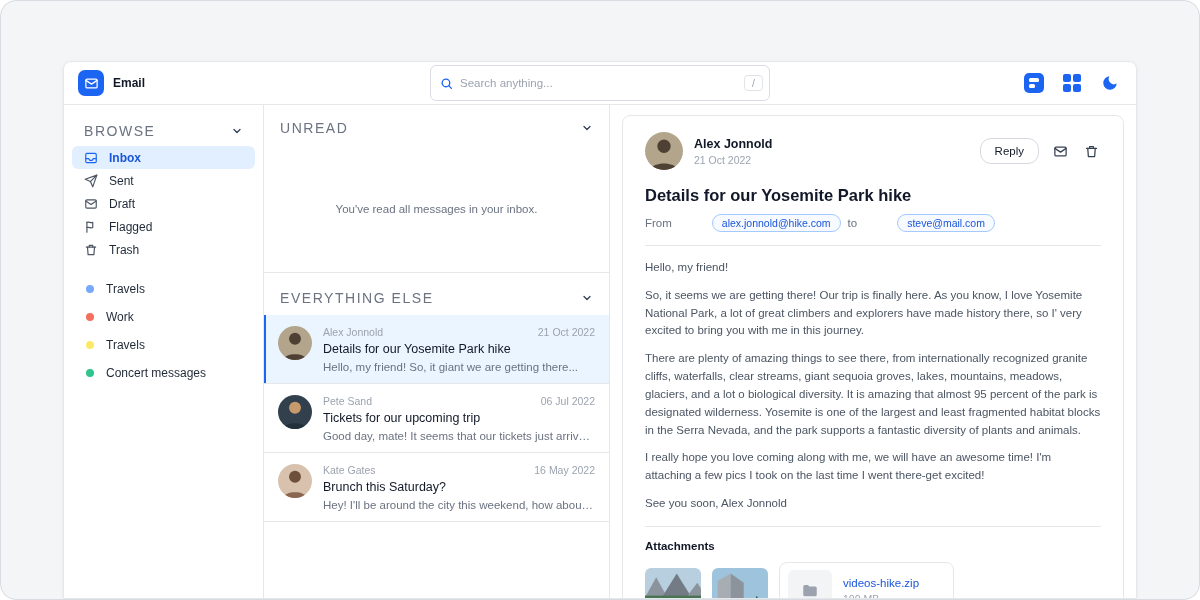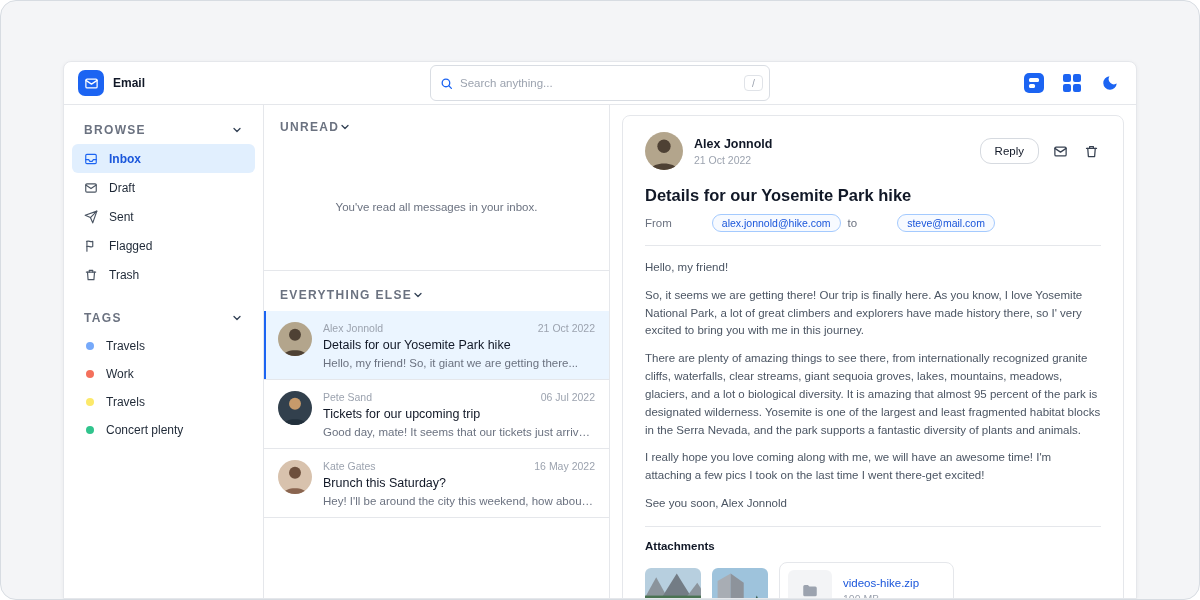--- a/index.html
+++ b/index.html
@@ -21,34 +21,34 @@
   .kbd { font-size:10.5px; color:#9ca3af; border:1px solid #e0e3e8; border-radius:4px; padding:1px 7px; }
   .top-actions { margin-left:auto; display:flex; align-items:center; gap:14px; }
   .top-actions button { width:24px; height:24px; border:none; background:transparent; cursor:pointer; display:flex; align-items:center; justify-content:center; }
 
   
   .columns { flex:1; display:flex; min-height:0; }
 
   
   .sidebar { width:200px; flex:0 0 200px; border-right:1px solid #e5e7eb; padding:10px 8px; }
   .section-head { display:flex; align-items:center; justify-content:space-between; padding:8px 12px 7px; }
-  .section-title { font-size:12px; font-weight:700; letter-spacing:.11em; color:#6b7280; }
+  .section-title { font-size:14px; font-weight:400; letter-spacing:.11em; color:#6b7280; }
   .chev { width:12px; height:12px; stroke:#334155; cursor:pointer; }
-  .nav-item { display:flex; align-items:center; gap:11px; height:29px; padding:0 12px; border-radius:6px; font-size:12px; color:#1f2937; cursor:pointer; }
+  .nav-item { display:flex; align-items:center; gap:11px; height:23px; padding:0 12px; border-radius:6px; font-size:12px; color:#1f2937; cursor:pointer; }
   .nav-item .nav-icon { width:14px; height:14px; display:flex; }
   .nav-item svg { width:14px; height:14px; stroke:#4b5563; }
   .nav-item.active { background:#e1effe; color:#1a56db; font-weight:700; }
   .nav-item.active svg { stroke:#1c64f2; }
   .tags-block { margin-top:14px; }
   .tag-item { display:flex; align-items:center; gap:12px; height:28px; padding:0 14px; font-size:12px; color:#1f2937; cursor:pointer; }
   .dot { width:8px; height:8px; border-radius:50%; flex:0 0 auto; }
 
   
   .list-col { width:346px; flex:0 0 346px; border-right:1px solid #e5e7eb; display:flex; flex-direction:column; }
-  .list-head { display:flex; align-items:center; justify-content:flex-start; padding:15px 16px 9px; }
+  .list-head { display:flex; align-items:center; justify-content:space-between; padding:15px 16px 9px; }
   .unread-empty { height:128px; display:flex; align-items:center; justify-content:center; text-align:center; color:#6b7280; font-size:11.5px; padding:0 30px; border-bottom:1px solid #e5e7eb; }
   .list-head.second { padding-top:17px; }
   .mail-item { display:flex; gap:11px; padding:11px 14px 10px; border-bottom:1px solid #e5e7eb; cursor:pointer; }
   .mail-item.selected { background:#ebf5ff; box-shadow:inset 2px 0 0 #1c64f2; }
   .avatar { width:34px; height:34px; border-radius:50%; overflow:hidden; flex:0 0 auto; }
   .avatar svg { width:100%; height:100%; display:block; }
   .avatar.lg { width:38px; height:38px; }
   .mail-meta { flex:1; min-width:0; }
   .mail-top { display:flex; justify-content:space-between; align-items:baseline; }
   .mail-sender { font-size:10.5px; color:#9ca3af; }
@@ -147,34 +147,34 @@
                 <svg viewBox="0 0 24 24" fill="none" stroke-width="2" stroke-linecap="round" stroke-linejoin="round">
                   <rect x="3" y="4" width="18" height="16" rx="2"></rect>
                   <path d="M3 13h5l2 3h4l2-3h5"></path>
                 </svg>
               </span>
             <span>Inbox</span>
           </div>
           <div class="nav-item">
             <span class="nav-icon">
                 <svg viewBox="0 0 24 24" fill="none" stroke-width="2" stroke-linecap="round" stroke-linejoin="round">
+                  <path d="M22 2L11 13"></path>
+                  <path d="M22 2l-7 20-4-9-9-4 20-7z"></path>
+                </svg>
+              </span>
+            <span>Sent</span>
+          </div>
+          <div class="nav-item">
+            <span class="nav-icon">
+                <svg viewBox="0 0 24 24" fill="none" stroke-width="2" stroke-linecap="round" stroke-linejoin="round">
                   <rect x="3" y="5" width="18" height="14" rx="2"></rect>
                   <path d="M3 7l9 6 9-6"></path>
                 </svg>
               </span>
             <span>Draft</span>
-          </div>
-          <div class="nav-item">
-            <span class="nav-icon">
-                <svg viewBox="0 0 24 24" fill="none" stroke-width="2" stroke-linecap="round" stroke-linejoin="round">
-                  <path d="M22 2L11 13"></path>
-                  <path d="M22 2l-7 20-4-9-9-4 20-7z"></path>
-                </svg>
-              </span>
-            <span>Sent</span>
           </div>
           <div class="nav-item">
             <span class="nav-icon">
                 <svg viewBox="0 0 24 24" fill="none" stroke-width="2" stroke-linecap="round" stroke-linejoin="round">
                   <path d="M5 21V4"></path>
                   <path d="M5 4c4-2 6 2 10 0v9c-4 2-6-2-10 0"></path>
                 </svg>
               </span>
             <span>Flagged</span>
           </div>
@@ -184,41 +184,35 @@
                   <path d="M4 7h16"></path>
                   <path d="M9 7V4h6v3"></path>
                   <path d="M6 7l1 13h10l1-13"></path>
                 </svg>
               </span>
             <span>Trash</span>
           </div>
         </nav>
 
         <div class="tags-block">
-          <div class="section-head">
-            <span class="section-title">TAGS</span>
-            <svg class="chev" viewBox="0 0 24 24" fill="none" stroke-width="2.6" stroke-linecap="round" stroke-linejoin="round">
-                <path d="M6 9l6 6 6-6"></path>
-              </svg>
-          </div>
           <div class="tag-item">
             <span class="dot" style="background-color: rgb(118, 169, 250);"></span>
             <span>Travels</span>
           </div>
           <div class="tag-item">
             <span class="dot" style="background-color: rgb(244, 112, 92);"></span>
             <span>Work</span>
           </div>
           <div class="tag-item">
             <span class="dot" style="background-color: rgb(252, 233, 106);"></span>
             <span>Travels</span>
           </div>
           <div class="tag-item">
             <span class="dot" style="background-color: rgb(49, 196, 141);"></span>
-            <span>Concert plenty</span>
+            <span>Concert messages</span>
           </div>
         </div>
       </aside>
 
       <section class="list-col">
         <div class="list-head">
           <span class="section-title">UNREAD</span>
           <svg class="chev" viewBox="0 0 24 24" fill="none" stroke-width="2.6" stroke-linecap="round" stroke-linejoin="round">
               <path d="M6 9l6 6 6-6"></path>
             </svg>

